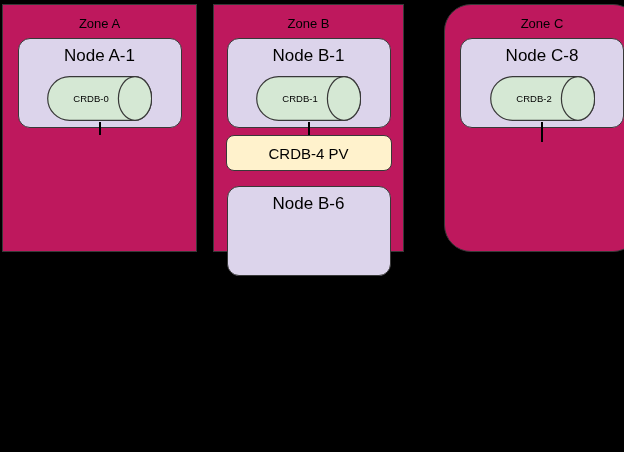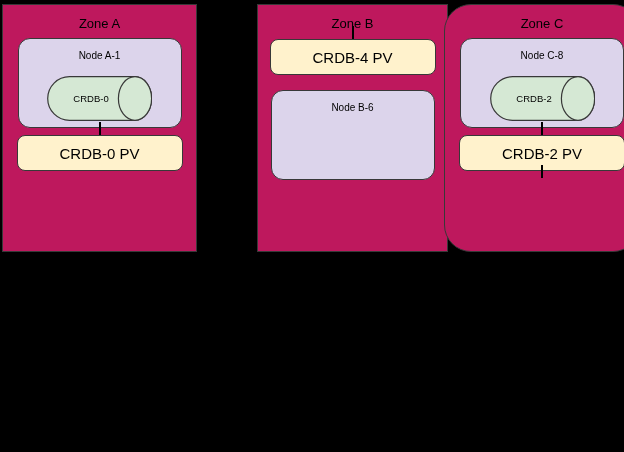--- a/index.html
+++ b/index.html
@@ -17,21 +17,21 @@
     height: 248px;
     background: #be185d;
     border: 1.5px solid #383838;
     box-sizing: border-box;
     display: flex;
     flex-direction: column;
     align-items: center;
     padding-top: 11px;
   }
   .zone-a { left: 2px;   width: 195px; }
-  .zone-b { left: 213px; width: 191px; margin-left: 44px; }
+  .zone-b { left: 213px; width: 191px; }
   .zone-c { left: 444px; width: 196px; border-radius: 27px; }
 
   .zone-label {
     font-size: 13px;
     line-height: 16px;
     height: 16px;
     text-align: center;
   }
   .node {
     width: 164px;
@@ -42,21 +42,21 @@
     border-radius: 12px;
     margin-top: 6px;
     display: flex;
     flex-direction: column;
     align-items: center;
     padding-top: 9px;
     flex-shrink: 0;
   }
   .node.second { margin-top: 15px; }
   .node-label {
-    font-size: 10px;
+    font-size: 17px;
     line-height: 16px;
     height: 16px;
     text-align: center;
   }
   .cylinder {
     margin-top: 12px;
     display: block;
     flex-shrink: 0;
   }
   .connector {
@@ -97,28 +97,33 @@
     <div class="node-label">Node A-1</div>
     <svg class="cylinder" width="105" height="45" viewBox="0 0 105 45">
       <path class="cyl-body" d="M 22.5 0.7 A 21.8 21.8 0 0 0 22.5 44.3 L 88 44.3 A 16.6 21.8 0 0 0 88 0.7 Z"></path>
       <ellipse class="cyl-body" cx="88" cy="22.5" rx="16.6" ry="21.8"></ellipse>
       <text class="cyl-text" x="44" y="26" text-anchor="middle">CRDB-0</text>
     </svg>
   </div>
 
   <div class="connector"></div>
 
-  <div class="pv">
-    <span>CRDB-0 PV</span>
-  </div>
 </div>
 
 <div class="zone zone-b">
   <div class="zone-label">Zone B</div>
 
+  <div class="node">
+    <div class="node-label">Node B-1</div>
+    <svg class="cylinder" width="105" height="45" viewBox="0 0 105 45">
+      <path class="cyl-body" d="M 22.5 0.7 A 21.8 21.8 0 0 0 22.5 44.3 L 88 44.3 A 16.6 21.8 0 0 0 88 0.7 Z"></path>
+      <ellipse class="cyl-body" cx="88" cy="22.5" rx="16.6" ry="21.8"></ellipse>
+      <text class="cyl-text" x="44" y="26" text-anchor="middle">CRDB-1</text>
+    </svg>
+  </div>
 
   <div class="connector"></div>
 
   <div class="pv">
     <span>CRDB-4 PV</span>
   </div>
 
   <div class="node second">
     <div class="node-label">Node B-6</div>
   </div>
@@ -131,20 +136,17 @@
     <div class="node-label">Node C-8</div>
     <svg class="cylinder" width="105" height="45" viewBox="0 0 105 45">
       <path class="cyl-body" d="M 22.5 0.7 A 21.8 21.8 0 0 0 22.5 44.3 L 88 44.3 A 16.6 21.8 0 0 0 88 0.7 Z"></path>
       <ellipse class="cyl-body" cx="88" cy="22.5" rx="16.6" ry="21.8"></ellipse>
       <text class="cyl-text" x="44" y="26" text-anchor="middle">CRDB-2</text>
     </svg>
   </div>
 
   <div class="connector"></div>
 
-  <div class="pv">
-    <span>CRDB-2 PV</span>
-  </div>
 
 
   <div class="connector"></div>
 
 </div>
 
 </body></html>

